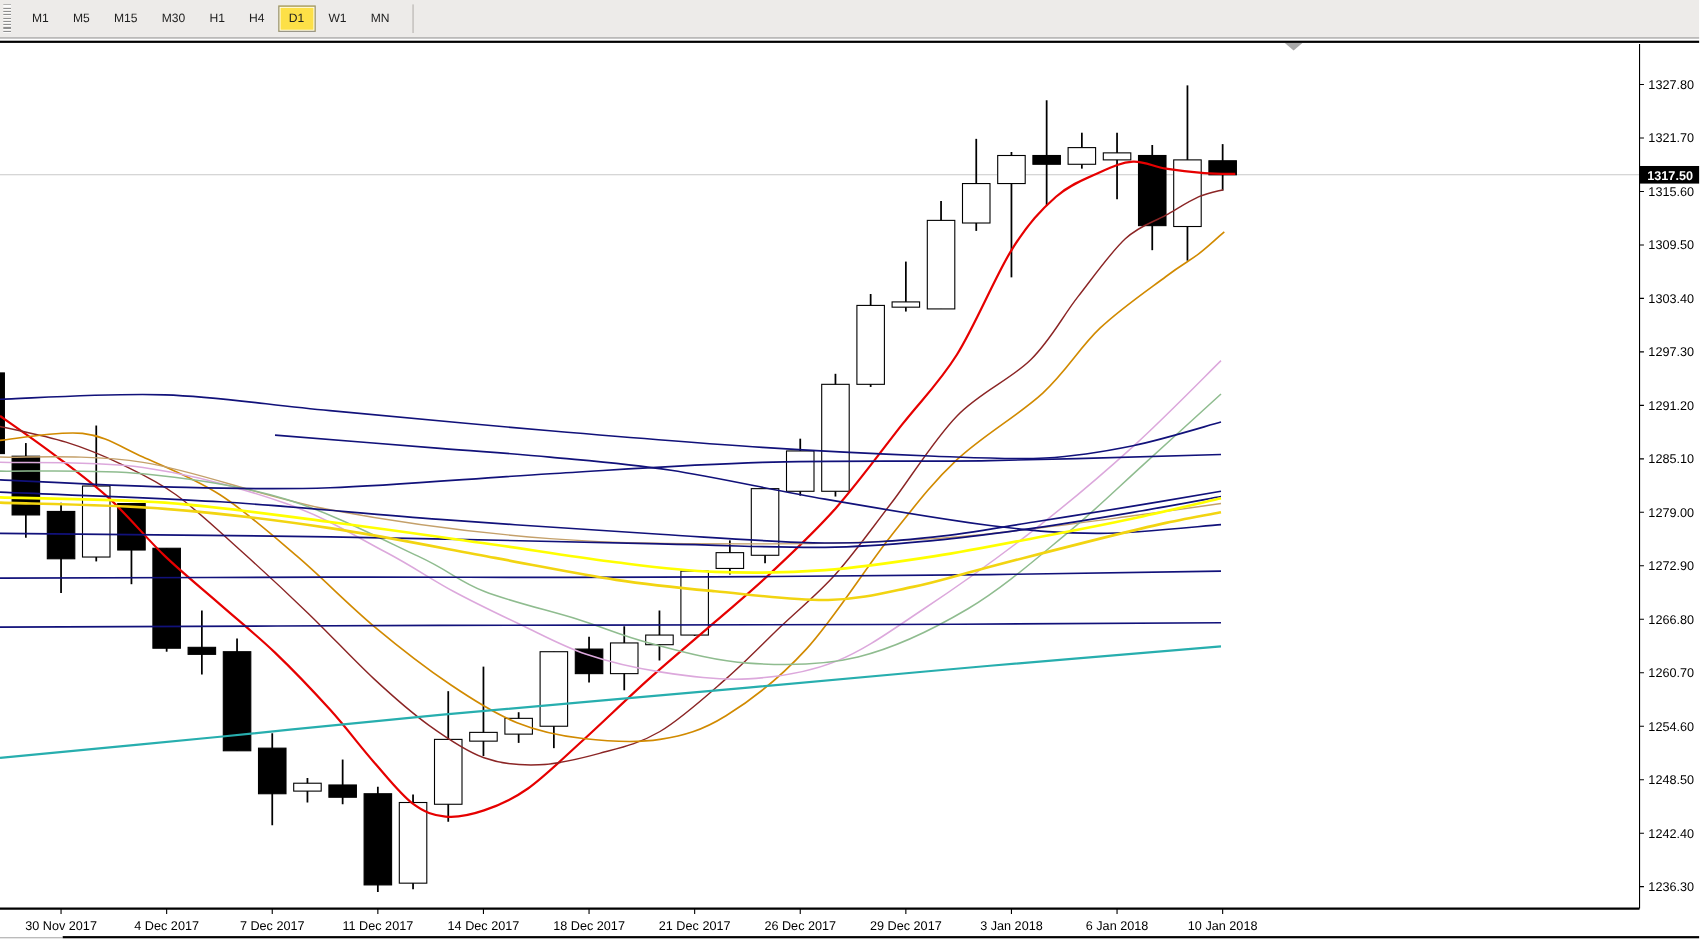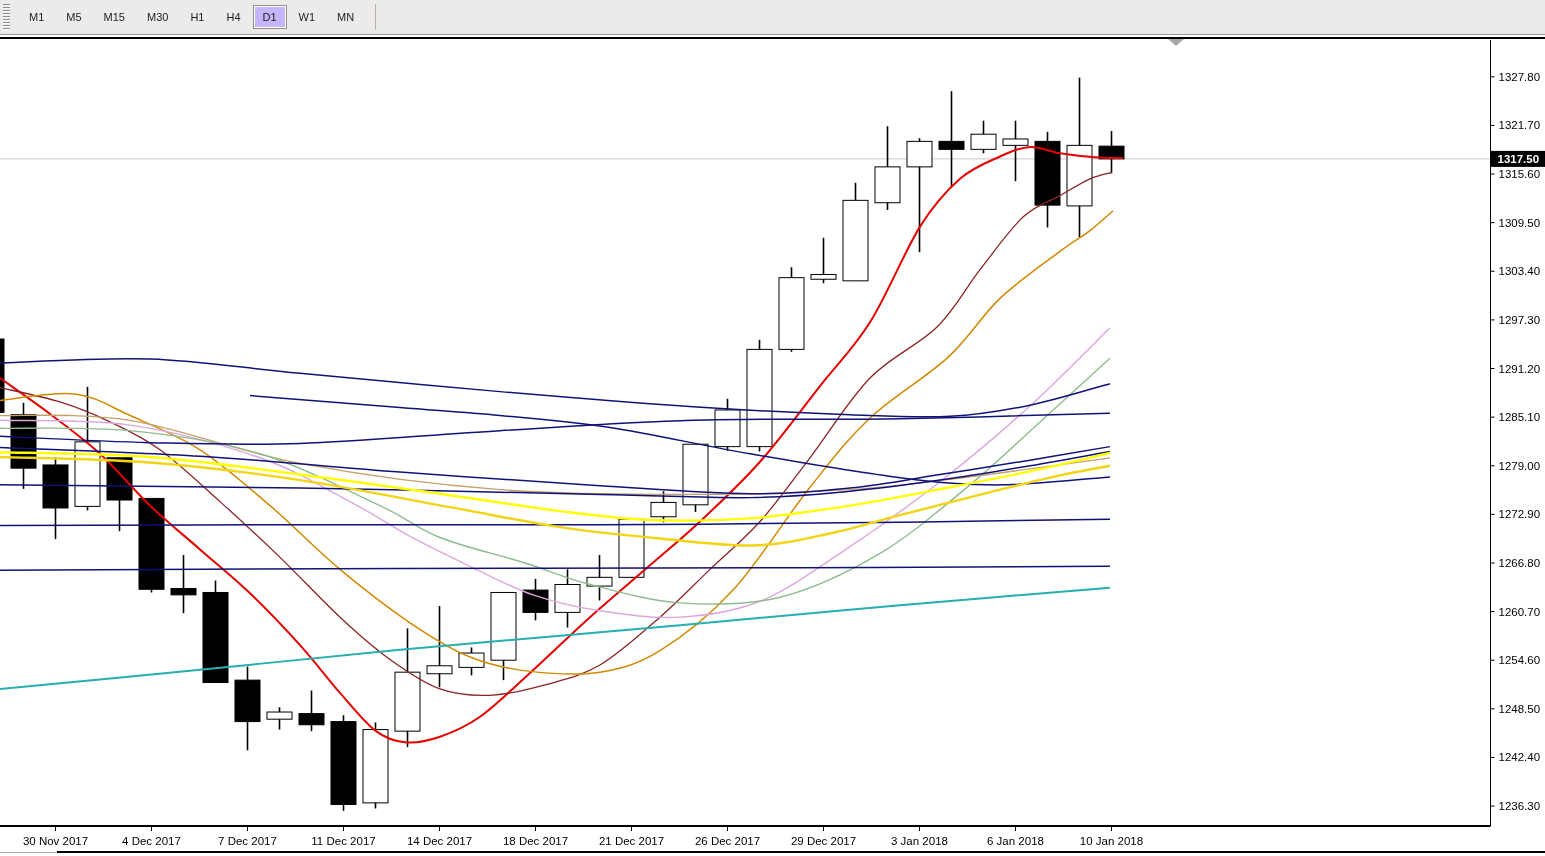--- a/index.html
+++ b/index.html
@@ -6,21 +6,21 @@
   .screen{position:relative;width:1545px;height:856px;overflow:hidden;background:#fff;
           font-family:"Liberation Sans",sans-serif;-webkit-font-smoothing:none;}
   
   .toolbar{position:absolute;left:0;top:0;width:1545px;height:34px;background:#EDEBE9;
            border-bottom:1px solid #9A9A9A;display:flex;align-items:center;z-index:5;}
   .toolbar-underline{position:absolute;left:0;top:37px;width:1545px;height:2px;background:#000;z-index:5;}
   .drag-handle{width:7px;height:26px;margin:0 8px 0 3px;
                background:repeating-linear-gradient(180deg,#8F8F8F 0 1px,#FBFBFB 1px 2px,transparent 2px 3px);}
   .tf-btn{font-size:11px;color:#1d1d1d;padding:5px 9px;margin:0 1px;border:1px solid transparent;
           background:transparent;cursor:default;line-height:12px;user-select:none;}
-  .tf-btn.active{border:1px solid #8E8E8E;background:#c4b5fd;box-shadow:inset 0 0 0 1px #fff;}
+  .tf-btn.active{border:1px solid #8E8E8E;background:#fde047;box-shadow:inset 0 0 0 1px #fff;}
   .tf-separator{width:1px;height:26px;background:#B5B2AE;margin-left:10px;}
   
   svg{position:absolute;left:0;top:0;z-index:1;}
   svg text{font-family:"Liberation Sans",sans-serif;}
   
   .bottom-edge-gray{position:absolute;left:0;top:852px;width:57px;height:1px;background:#ABABAB;z-index:4;}
   .bottom-edge-black{position:absolute;left:57px;top:851px;width:1488px;height:2px;background:#000;z-index:4;}
 </style>
 </head>
 <body>

